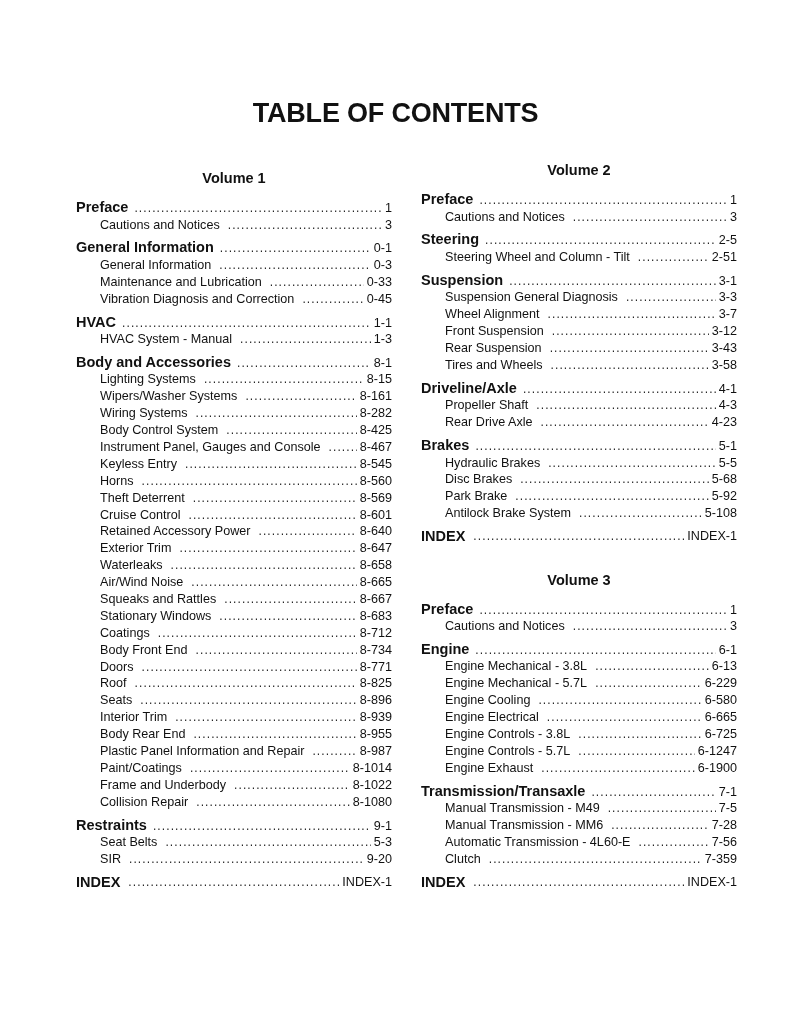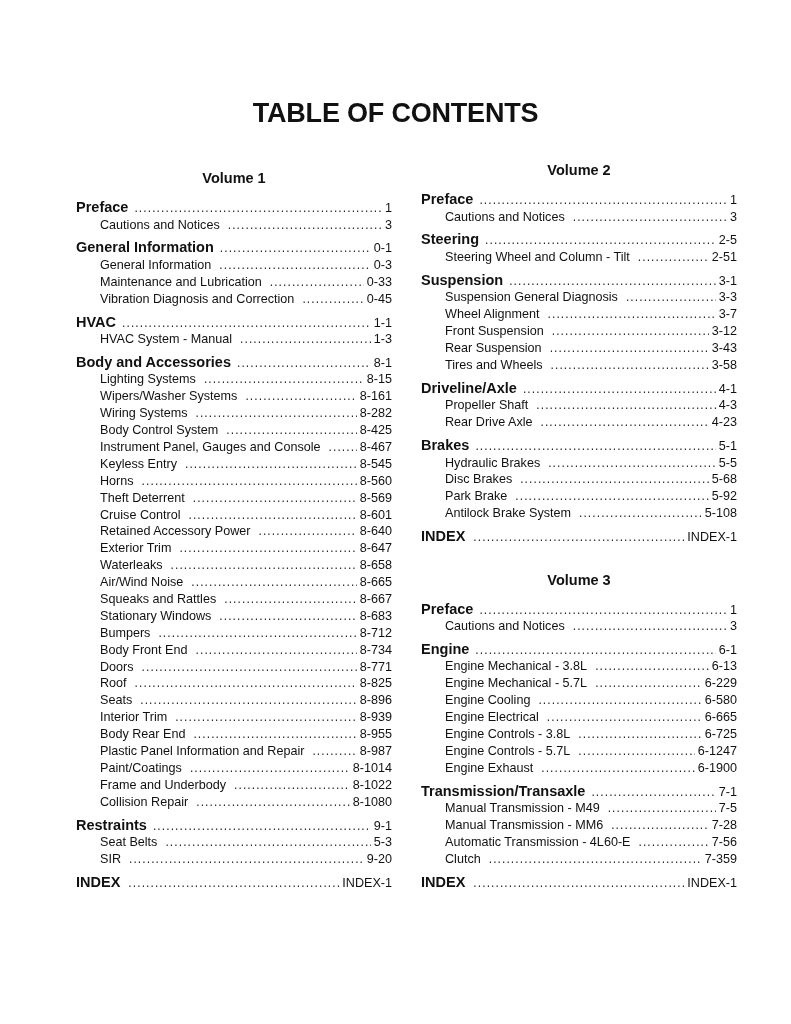--- a/index.html
+++ b/index.html
@@ -29,21 +29,21 @@
   .row .lbl { flex: 0 0 auto; }
   .row .dots {
     flex: 1 1 auto; overflow: hidden; margin: 0 3px 0 8px;
     font-weight: normal; font-size: 12px; letter-spacing: 1.1px; color: #222;
   }
   .row.head .dots { margin-left: 6px; }
   .row .dots::before {
     content: "................................................................................................................................................";
   }
   .row .pg { flex: 0 0 auto; font-weight: normal; font-size: 12.6px; }
-  .row.index { font-weight: bold; font-size: 14.5px; line-height: 17.5px; height: 17.5px; }
+  .row.index { font-weight: bold; font-size: 14.5px; line-height: 17.5px; height: 17.5px; align-items: flex-end; }
   .row.index .dots { margin-right: 0; }
 </style>
 </head>
 <body>
 
 <div class="title">TABLE OF CONTENTS</div>
 
 <div class="col left">
   <div>
       <div class="vol-title">Volume 1</div>
@@ -168,21 +168,21 @@
           <span class="lbl">Squeaks and Rattles</span>
           <span class="dots"></span>
           <span class="pg">8-667</span>
         </div>
         <div class="row sub">
           <span class="lbl">Stationary Windows</span>
           <span class="dots"></span>
           <span class="pg">8-683</span>
         </div>
         <div class="row sub">
-          <span class="lbl">Bumpers</span>
+          <span class="lbl">Coatings</span>
           <span class="dots"></span>
           <span class="pg">8-712</span>
         </div>
         <div class="row sub">
           <span class="lbl">Body Front End</span>
           <span class="dots"></span>
           <span class="pg">8-734</span>
         </div>
         <div class="row sub">
           <span class="lbl">Doors</span>

